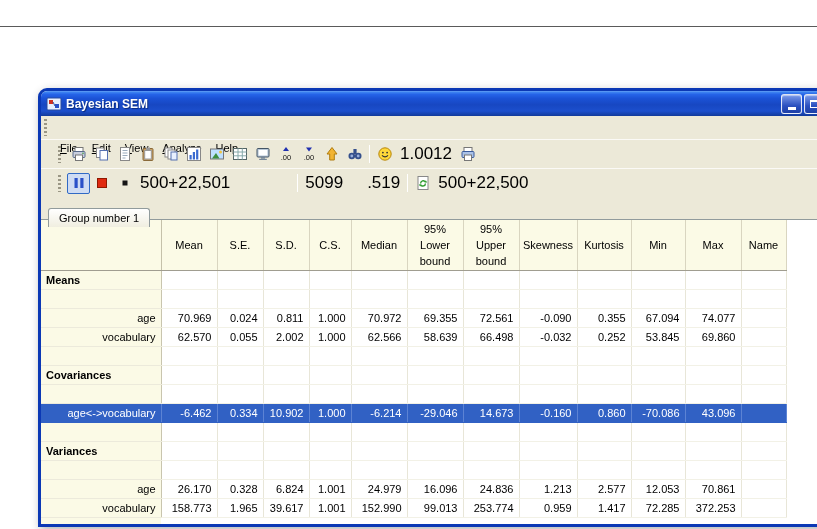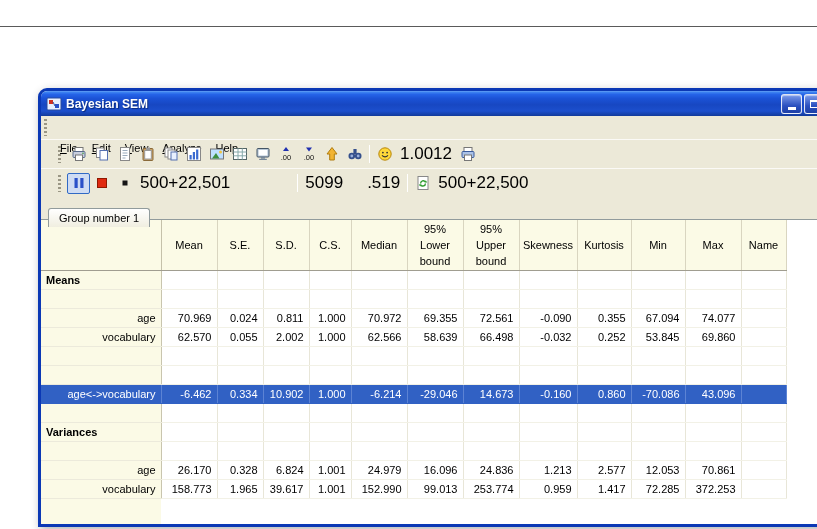--- a/index.html
+++ b/index.html
@@ -364,20 +364,35 @@
             <td class="num"></td>
             <td class="num"></td>
             <td class="num"></td>
             <td class="num"></td>
             <td class="num"></td>
             <td class="num"></td>
             <td class="num"></td>
             <td class="num"></td>
             <td class="namecol"></td>
           </tr>
+          <tr class="section">
+            <td class="label">Covariances</td>
+            <td class="num"></td>
+            <td class="num"></td>
+            <td class="num"></td>
+            <td class="num"></td>
+            <td class="num"></td>
+            <td class="num"></td>
+            <td class="num"></td>
+            <td class="num"></td>
+            <td class="num"></td>
+            <td class="num"></td>
+            <td class="num"></td>
+            <td class="namecol"></td>
+          </tr>
           <tr class="blank">
             <td class="label"></td>
             <td class="num"></td>
             <td class="num"></td>
             <td class="num"></td>
             <td class="num"></td>
             <td class="num"></td>
             <td class="num"></td>
             <td class="num"></td>
             <td class="num"></td>

